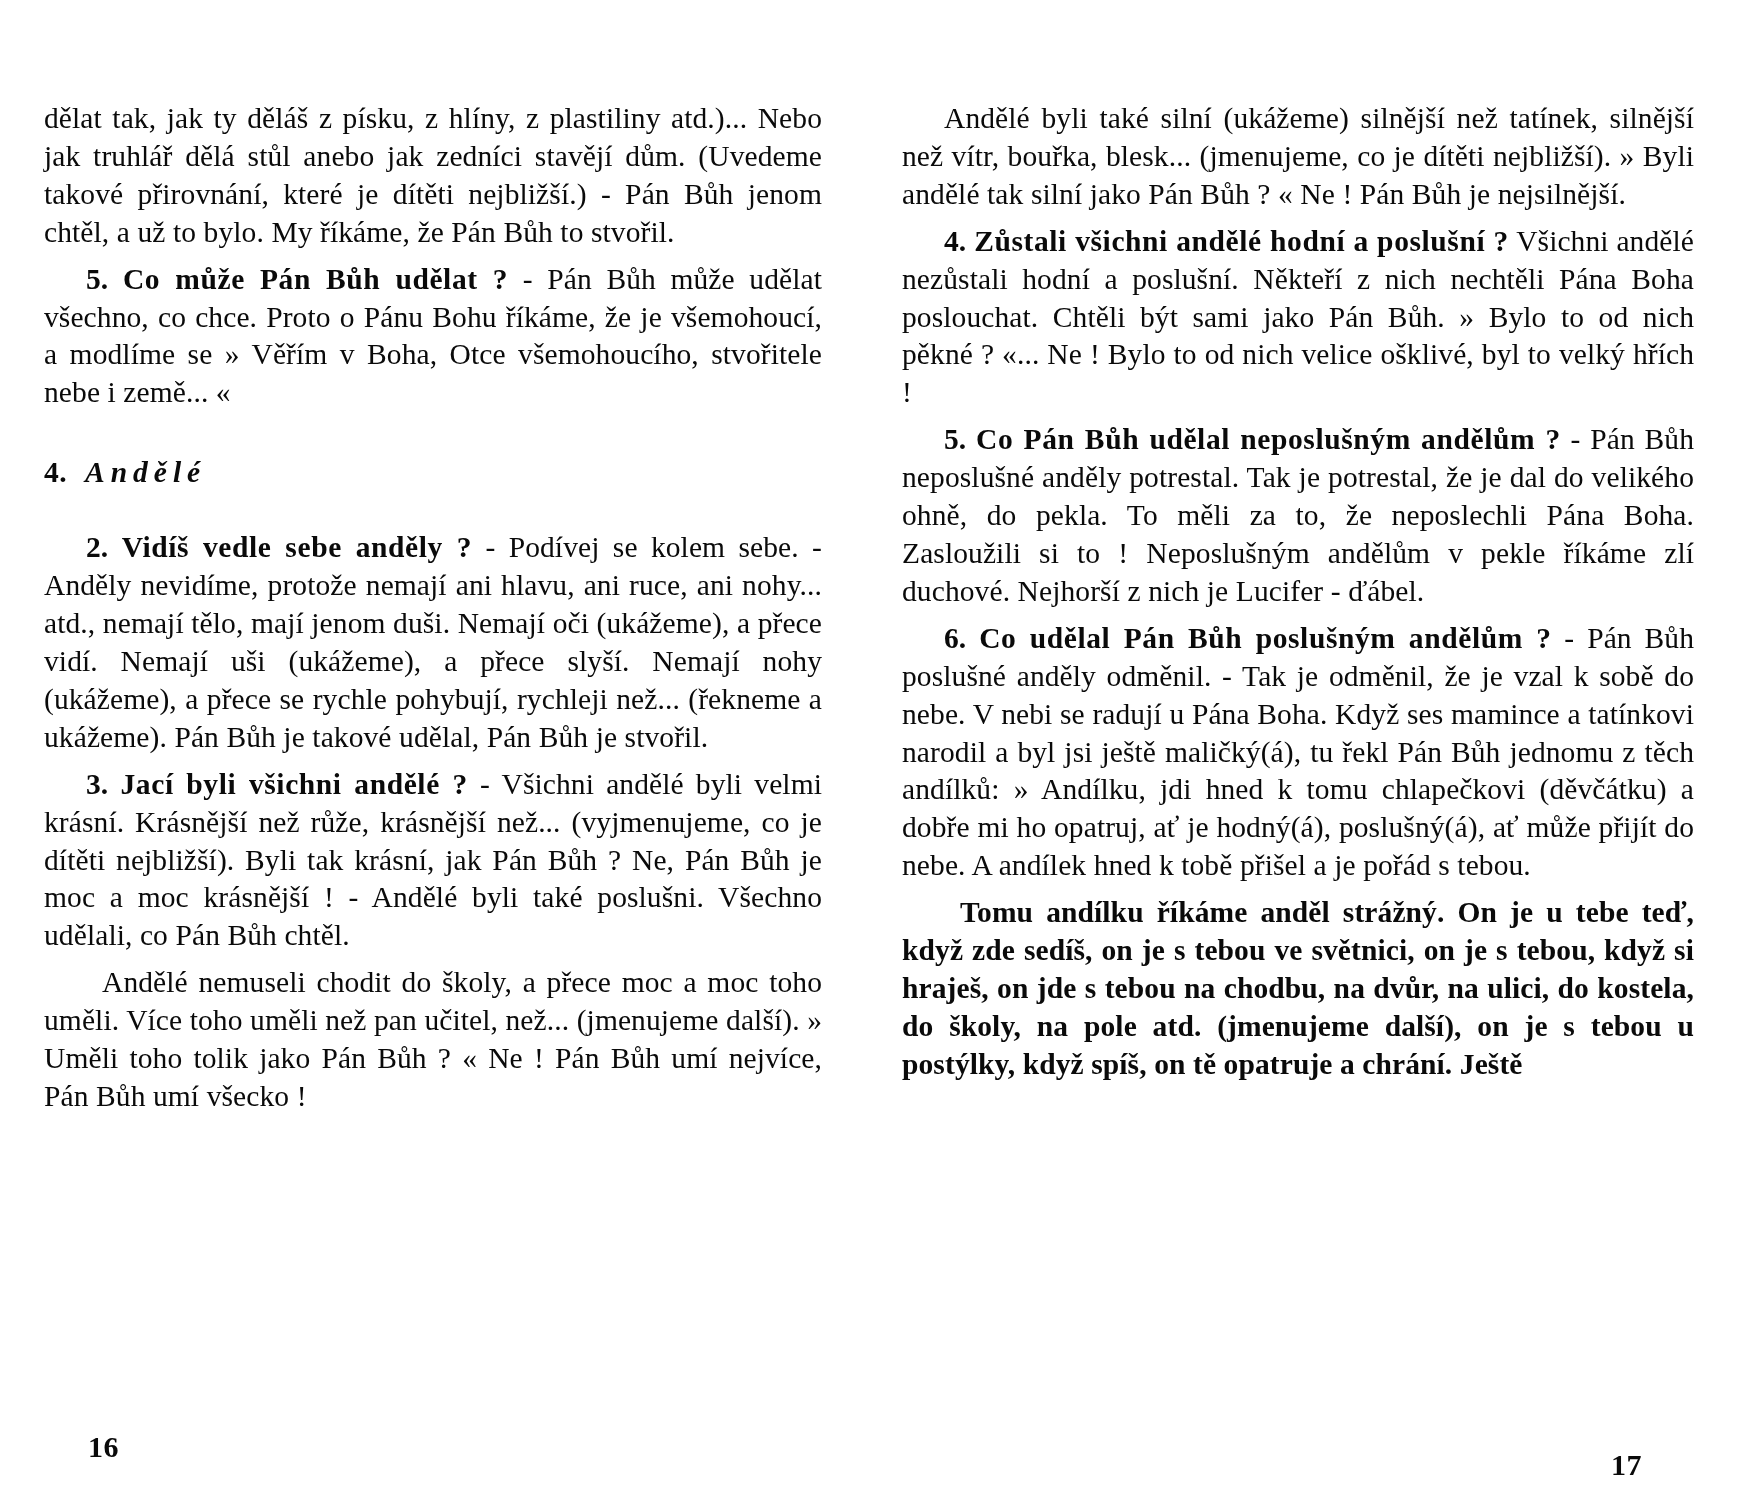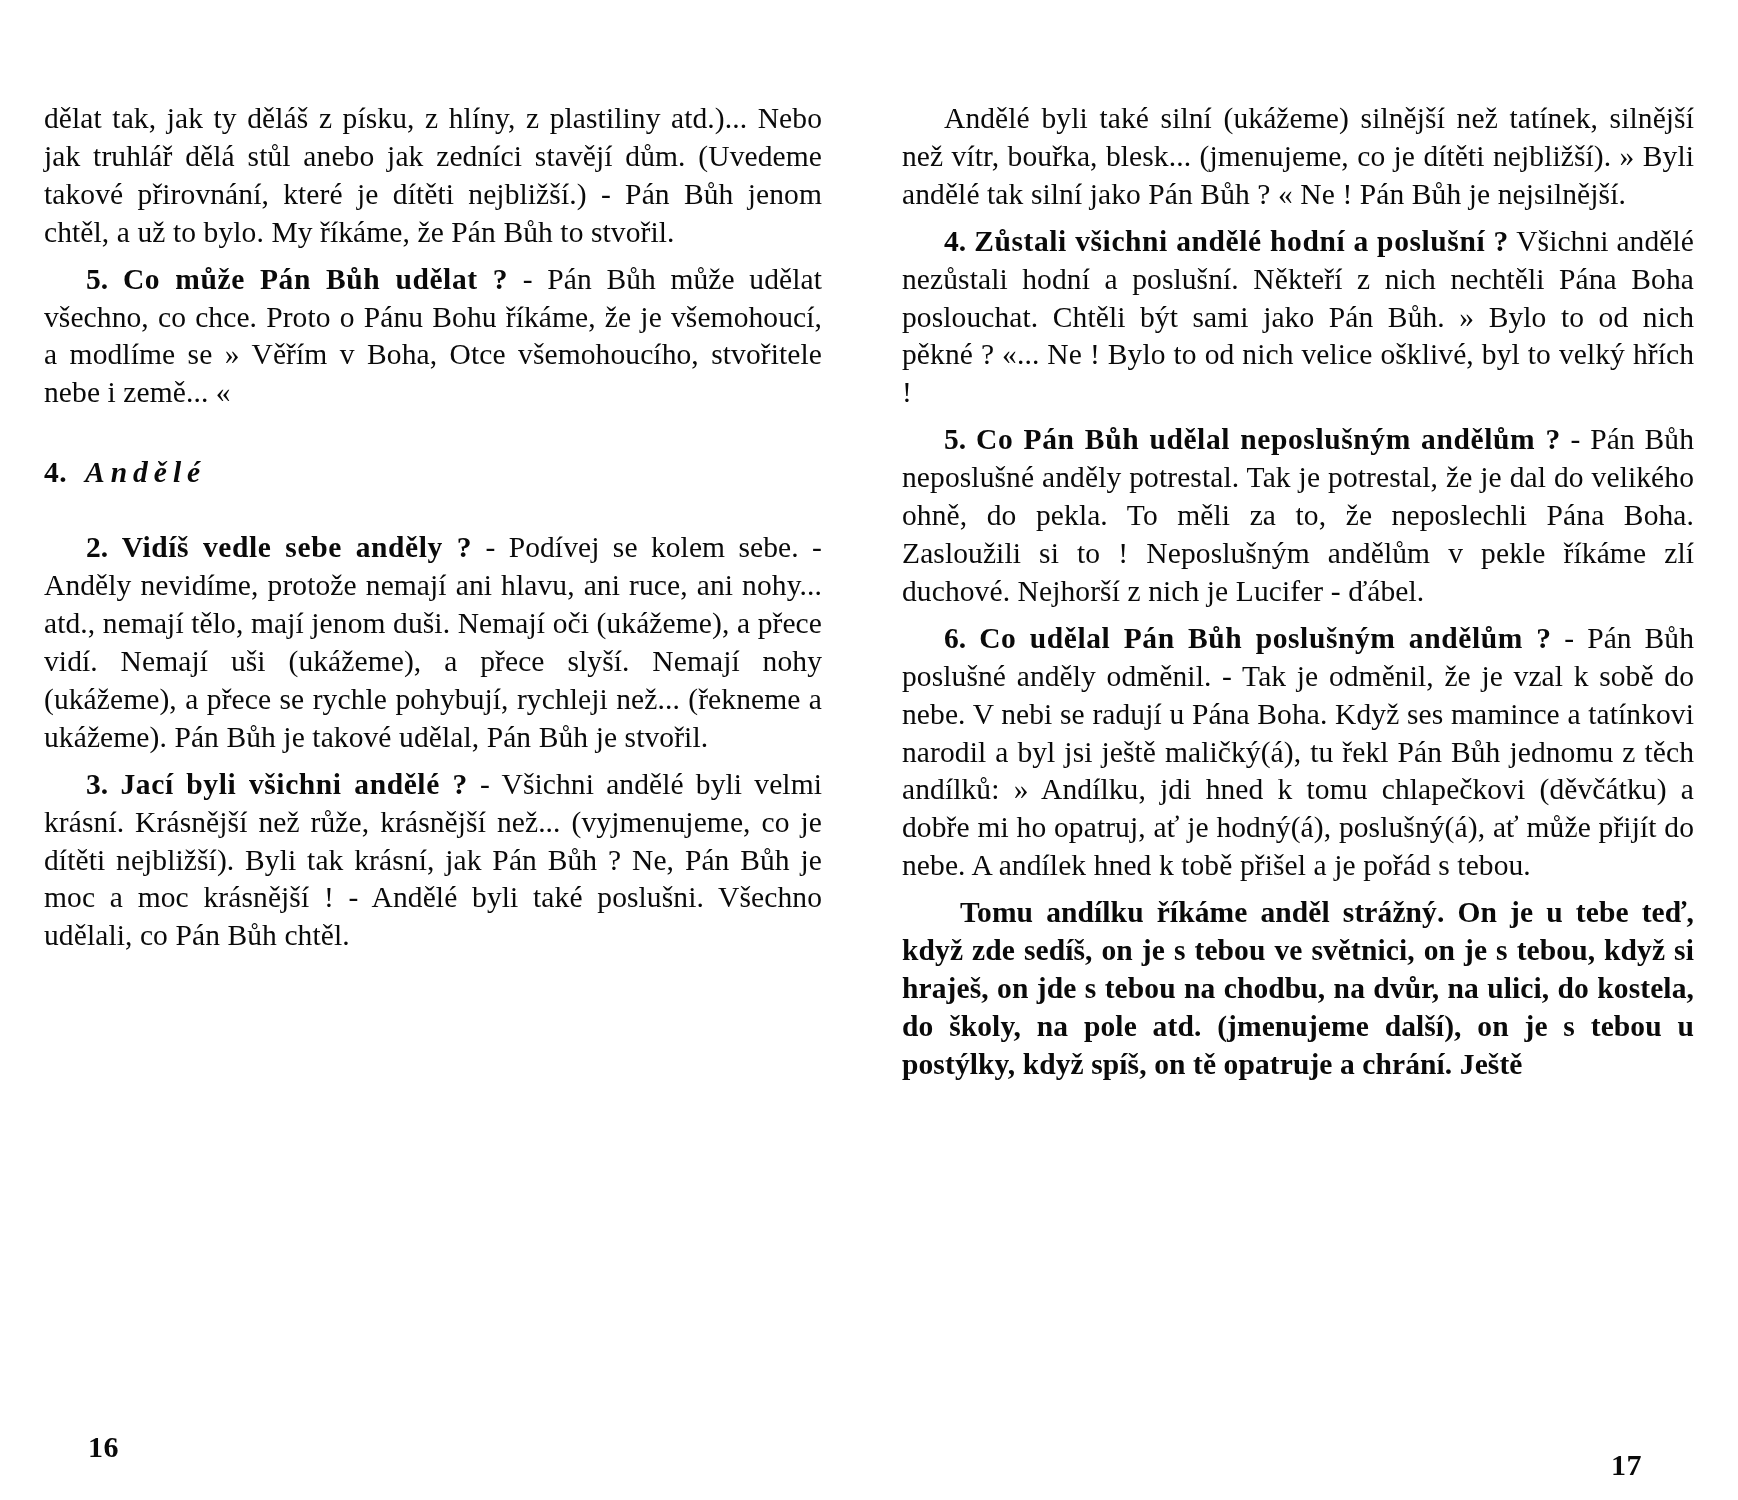--- a/index.html
+++ b/index.html
@@ -119,20 +119,21 @@
       <p class="indent">
         <span class="b">2.</span>
         <span class="q">Vidíš vedle sebe anděly ?</span><span> - Podívej se kolem sebe. - Anděly nevidíme, protože nemají ani hlavu, ani ruce, ani nohy... atd., nemají tělo, mají jenom duši. Nemají oči (ukážeme), a přece vidí. Nemají uši (ukážeme), a přece slyší. Nemají nohy (ukážeme), a přece se rychle pohybují, rychleji než... (řekneme a ukážeme). Pán Bůh je takové udělal, Pán Bůh je stvořil.</span>
       </p>
 
       <p class="indent">
         <span class="b">3.</span>
         <span class="q">Jací byli všichni andělé ?</span><span> - Všichni andělé byli velmi krásní. Krásnější než růže, krásnější než... (vyjmenujeme, co je dítěti nejbližší). Byli tak krásní, jak Pán Bůh ? Ne, Pán Bůh je moc a moc krásnější ! - Andělé byli také poslušni. Všechno udělali, co Pán Bůh chtěl.</span>
       </p>
 
+      <p class="indent-wide gap-top">Andělé nemuseli chodit do školy, a přece moc a moc toho uměli. Více toho uměli než pan učitel, než... (jmenujeme další). » Uměli toho tolik jako Pán Bůh ? « Ne ! Pán Bůh umí nejvíce, Pán Bůh umí všecko !</p>
 
     </div>
     <div class="folio folio-left">16</div>
   </div>
 
   <div class="page page-right">
     <div class="col">
 
       <p class="indent">Andělé byli také silní (ukážeme)   silnější než tatínek, silnější než vítr, bouřka, blesk... (jmenujeme, co je dítěti nejbližší). » Byli andělé tak silní jako Pán Bůh ? « Ne ! Pán Bůh je nejsilnější.</p>
 

